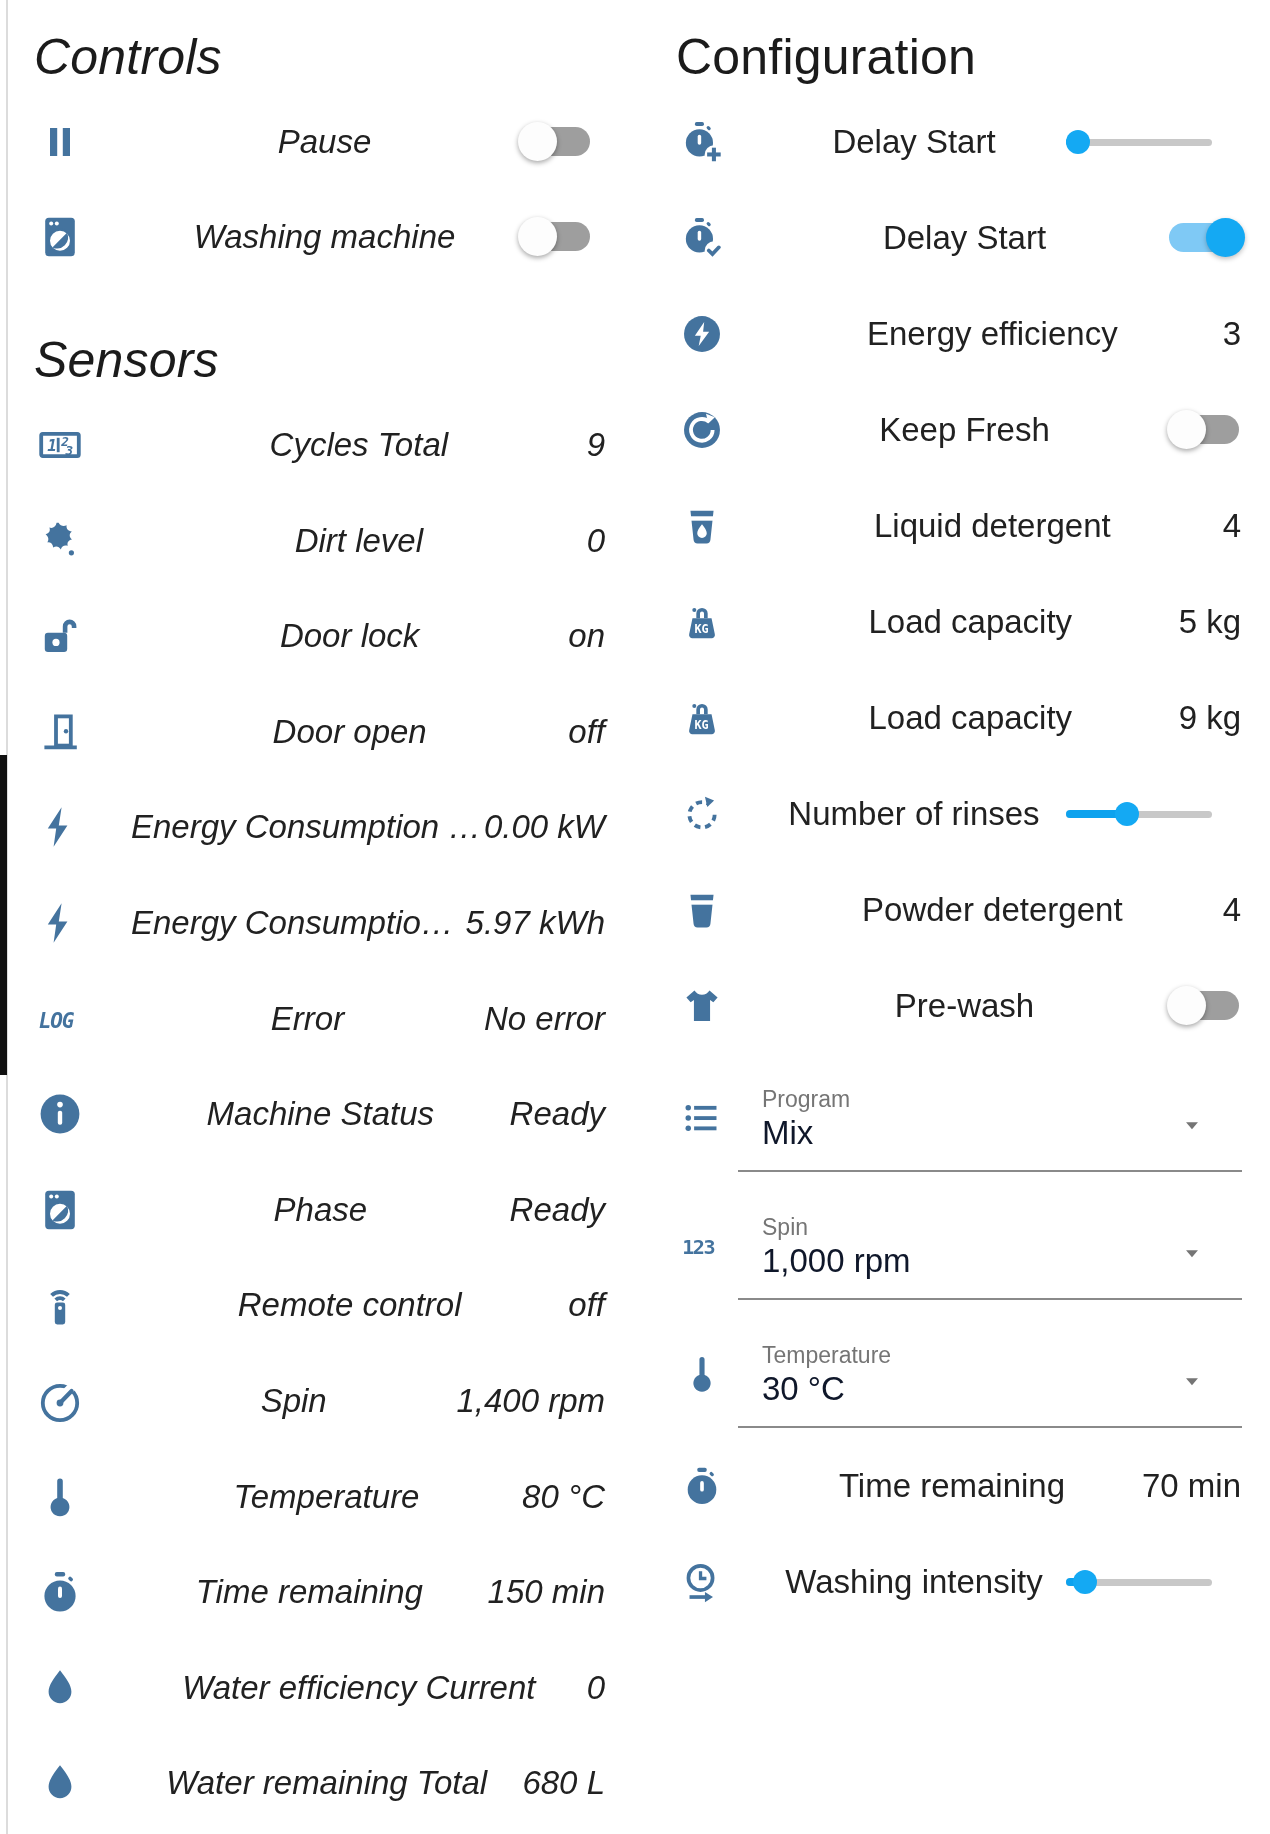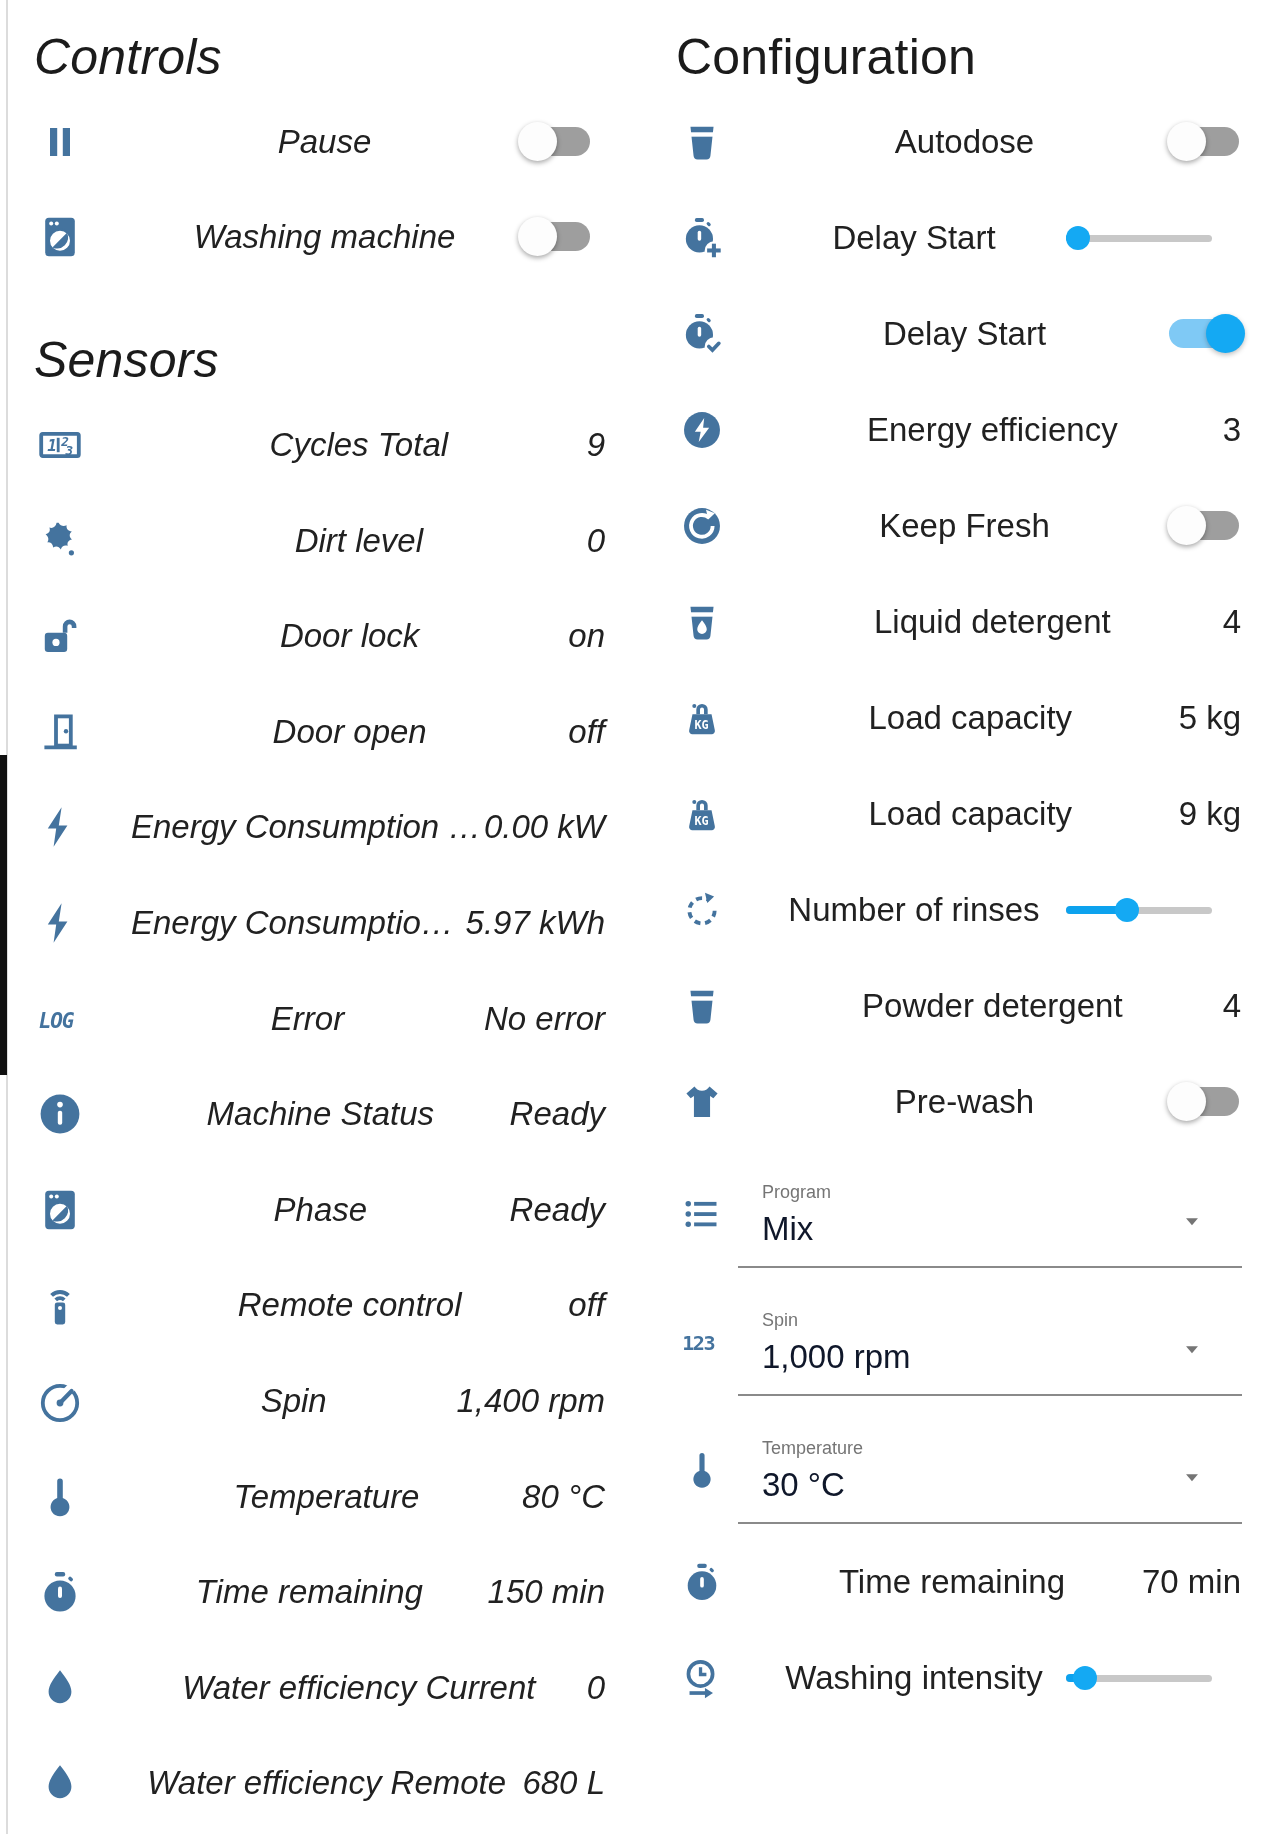--- a/index.html
+++ b/index.html
@@ -52,21 +52,21 @@
 
   
   .slider{position:relative;width:146px;height:30px;flex:0 0 auto;margin-right:33px;}
   .slider .track{position:absolute;left:0;right:0;top:11.5px;height:7px;border-radius:4px;background:#c8c8c8;}
   .slider .fill{position:absolute;left:0;top:11px;height:8px;border-radius:4px;background:#0da2ee;}
   .slider .thumb{position:absolute;top:3px;width:24px;height:24px;border-radius:50%;background:#14a9f3;}
 
   
   .select-r{position:relative;height:128px;}
   .select-r .icon{position:absolute;left:12px;top:42px;width:44px;height:44px;margin:0;}
-  .sel-label{position:absolute;left:94px;top:32px;font-size:18px;color:#757575;}
+  .sel-label{position:absolute;left:94px;top:32px;font-size:23px;color:#757575;}
   .sel-value{position:absolute;left:94px;top:60px;font-size:33px;color:#0f172a;}
   .sel-arrow{position:absolute;right:40px;top:58px;width:26px;height:26px;}
   .sel-arrow svg{width:100%;height:100%;}
   .sel-underline{position:absolute;left:70px;right:3px;top:116px;height:2px;background:#8a8a8a;}
 </style>
 </head>
 <body>
 
 <div class="sb-track"></div>
 <div class="sb-thumb"></div>
@@ -255,42 +255,29 @@
         </span>
         <span class="lbl">Water efficiency Current</span>
         <span class="val">0</span>
       </div>
       <div class="row row-l">
         <span class="icon">
           <svg viewBox="0 0 24 24">
             <path fill="#44739e" d="M12 3.1c-3 3.9-5.7 7.4-5.7 10.8a5.7 5.7 0 0 0 11.4 0C17.7 10.5 15 7 12 3.1z"></path>
           </svg>
         </span>
-        <span class="lbl">Water efficiency Remote</span>
+        <span class="lbl">Water remaining Total</span>
         <span class="val">680 L</span>
       </div>
     </div>
 </div>
 
 <div class="col col-right">
   <div class="section-title mt20" style="padding-left:8px">Configuration</div>
   <div id="config-rows">
-      <div class="row row-r">
-        <span class="icon">
-          <svg viewBox="0 0 24 24">
-            <path fill="#44739e" d="M5.7 3.7h12.6l-1.7 15.8a2.2 2.2 0 0 1-2.2 2H9.6a2.2 2.2 0 0 1-2.2-2z"></path>
-            <rect x="5" y="6.7" width="14" height="2.4" fill="#fff"></rect>
-          </svg>
-        </span>
-        <span class="lbl">Autodose</span>
-        <div class="toggle off">
-          <div class="track"></div>
-          <div class="thumb"></div>
-        </div>
-      </div>
       <div class="row row-r">
         <span class="icon">
           <svg viewBox="0 0 24 24">
             <g transform="translate(-0.8,-0.8) scale(0.95)">
               <rect x="9.4" y="2" width="5.2" height="2.3" rx="1" fill="#44739e"></rect>
               <rect x="16" y="4.6" width="2.6" height="1.8" rx="0.9" transform="rotate(45 17.3 5.5)" fill="#44739e"></rect>
               <circle cx="12" cy="14" r="7.8" fill="#44739e"></circle>
               <rect x="11" y="9.3" width="2" height="5.7" rx="1" fill="#fff"></rect>
             </g>
             <circle cx="18.5" cy="18.8" r="5" fill="#fff"></circle>

